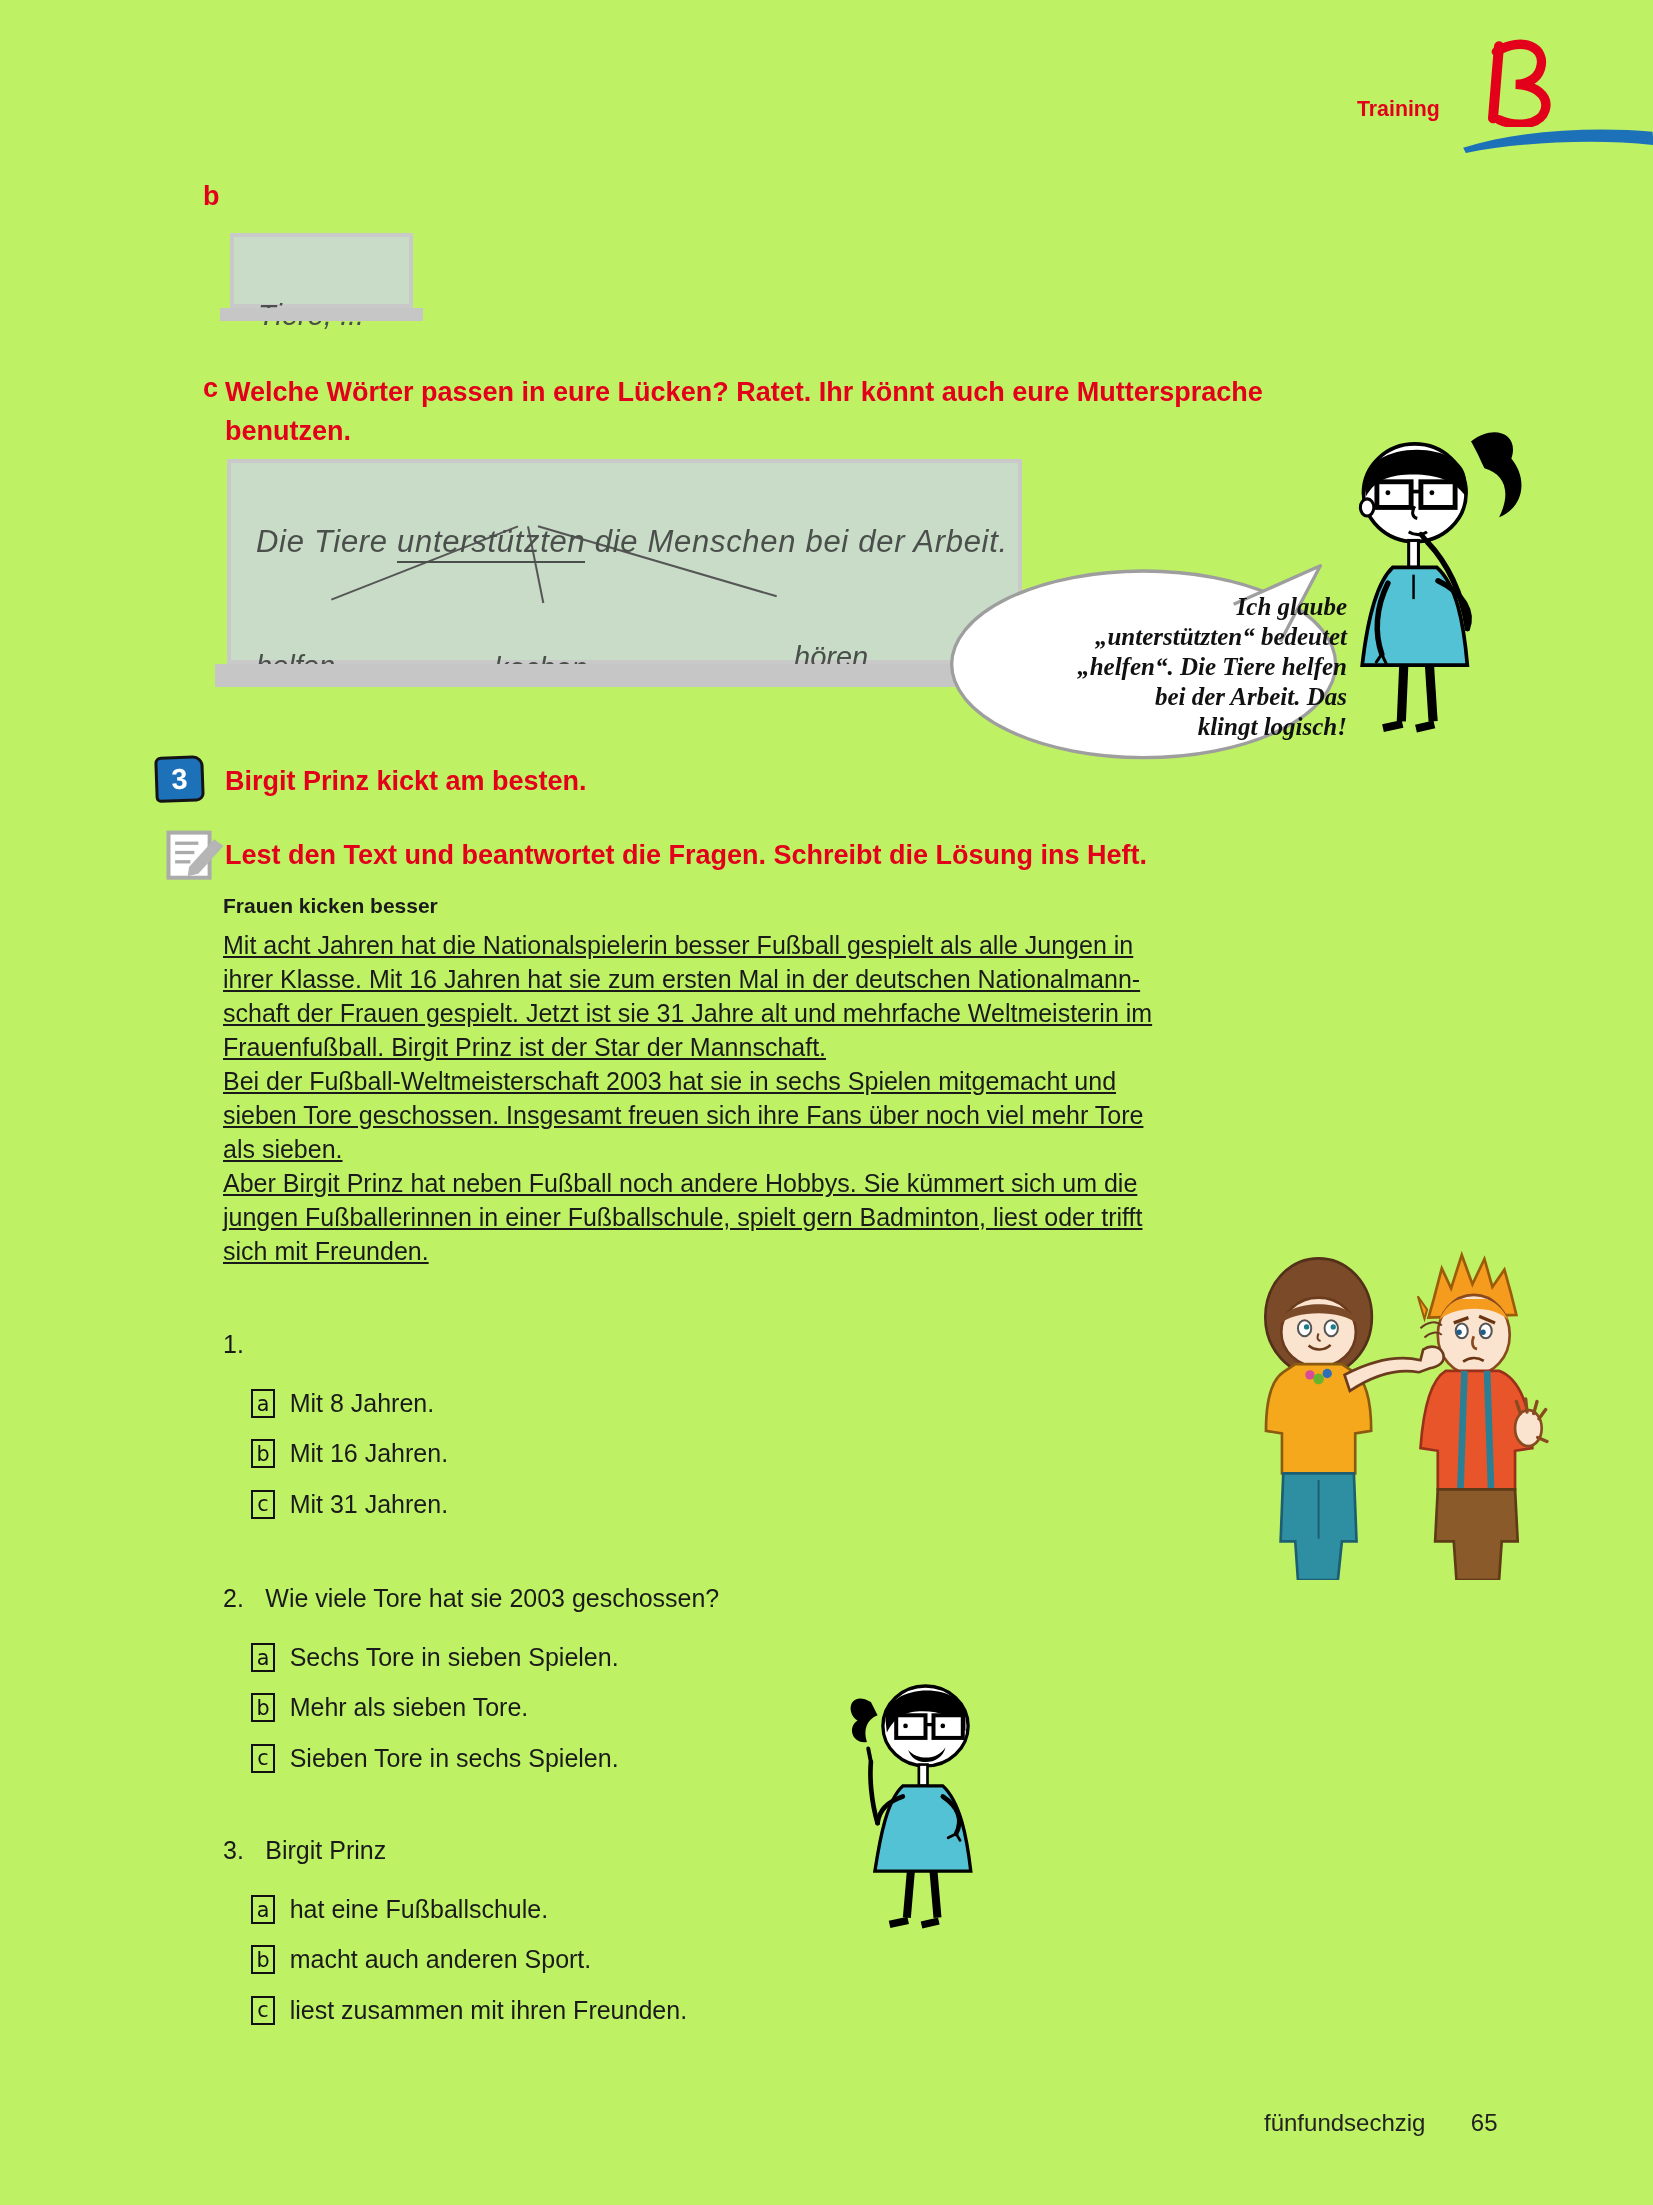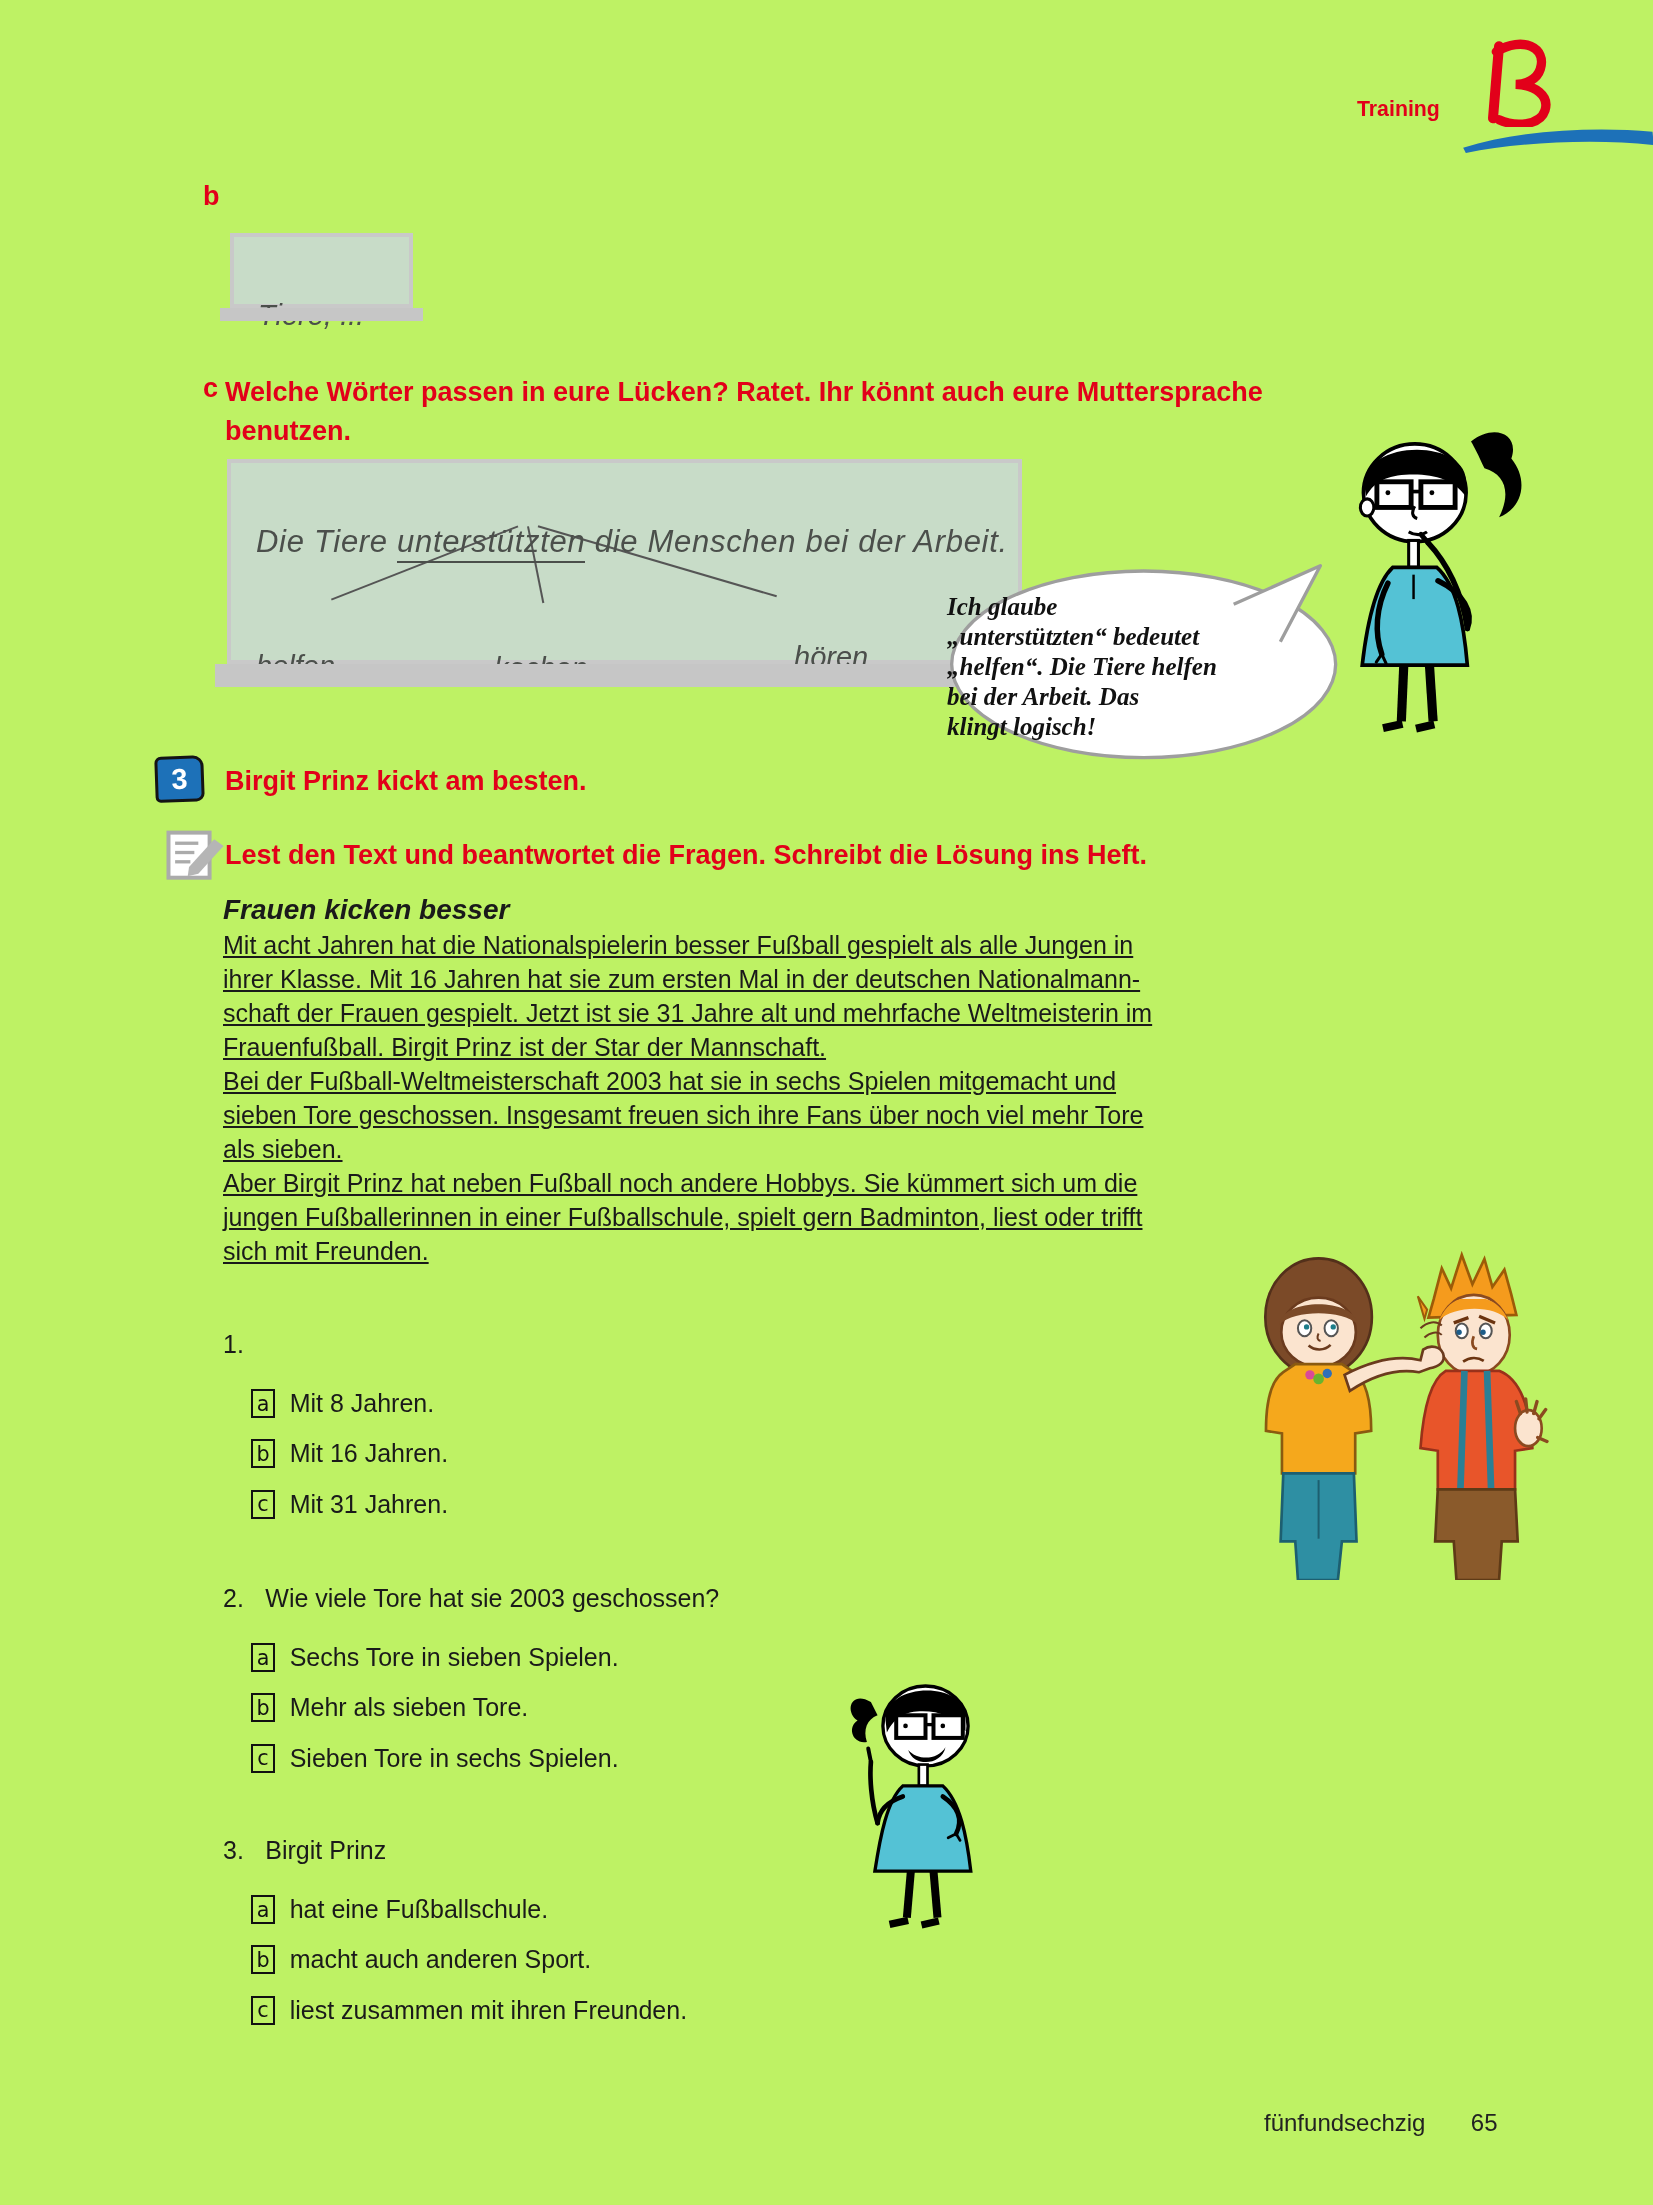--- a/index.html
+++ b/index.html
@@ -2,21 +2,21 @@
 <html style="font-size:10.7px"><head>
 <meta charset="utf-8">
 <style>
   html,body{margin:0;padding:0;background:#fff;}
   #page{position:relative;width:1654px;height:2205px;background:#bef264;overflow:hidden;
         font-family:"Liberation Sans",sans-serif;color:#1a1a1a;}
   .abs{position:absolute;}
   .heading{font-size:27px;font-weight:bold;color:#e2001a;line-height:39px;white-space:pre-line;}
   .gutter-letter{font-size:27px;font-weight:bold;color:#e2001a;}
   .body-text{font-size:25px;line-height:34px;white-space:pre-line;}
-  .bold-title{font-size:28px;font-weight:bold;font-style:italic;}
+  .bold-title{font-size:21px;font-weight:bold;}
   
   .board{background:#c8dcc8;border:4.7px solid #c9c9c9;box-sizing:border-box;}
   .board-stand{background:#c6c6c6;}
   .hand{font-family:Liberation Sans, sans-serif;font-style:italic;color:#4b4f4b;margin-top:46px;}
   .hand-big{font-size:31px;letter-spacing:0.7px;}
   .hand-word{font-size:29px;}
   .uline{border-bottom:2.7px solid #4b4f4b;padding-bottom:2px;}
   
   .badge{width:43px;height:40px;background:#1d71b8;border:3.3px solid #141414;
          border-radius:6.7px 10.7px 8px 5.3px;transform:rotate(-2deg);
@@ -24,21 +24,21 @@
          color:#fff;font-size:29px;font-weight:bold;}
   
   .question-row{display:flex;gap:9.3px;font-size:25px;}
   .q-num{min-width:33px;}
   .option-row{display:flex;align-items:center;gap:14.7px;margin-top:19.3px;margin-left:28px;height:31px;}
   .opt-box{width:24px;height:29px;border:2px solid #111;display:flex;align-items:center;
            justify-content:center;font-size:20.7px;font-family:"DejaVu Sans",sans-serif;color:#111;box-sizing:border-box;}
   .opt-label{font-size:25px;}
   .options{margin-top:29px;}
   
-  .bubble-text{position:absolute;width:100%;text-align:left;
+  .bubble-text{position:absolute;width:100%;text-align:right;
                font-family:"Liberation Serif",serif;font-style:italic;font-weight:bold;
                font-size:25px;line-height:30px;color:#111;white-space:pre-line;}
   .footer{font-size:24px;color:#222;}
   .training{font-size:21.3px;font-weight:bold;color:#e2001a;}
 </style>
 </head>
 <body>
 
 <div id="page">
 

